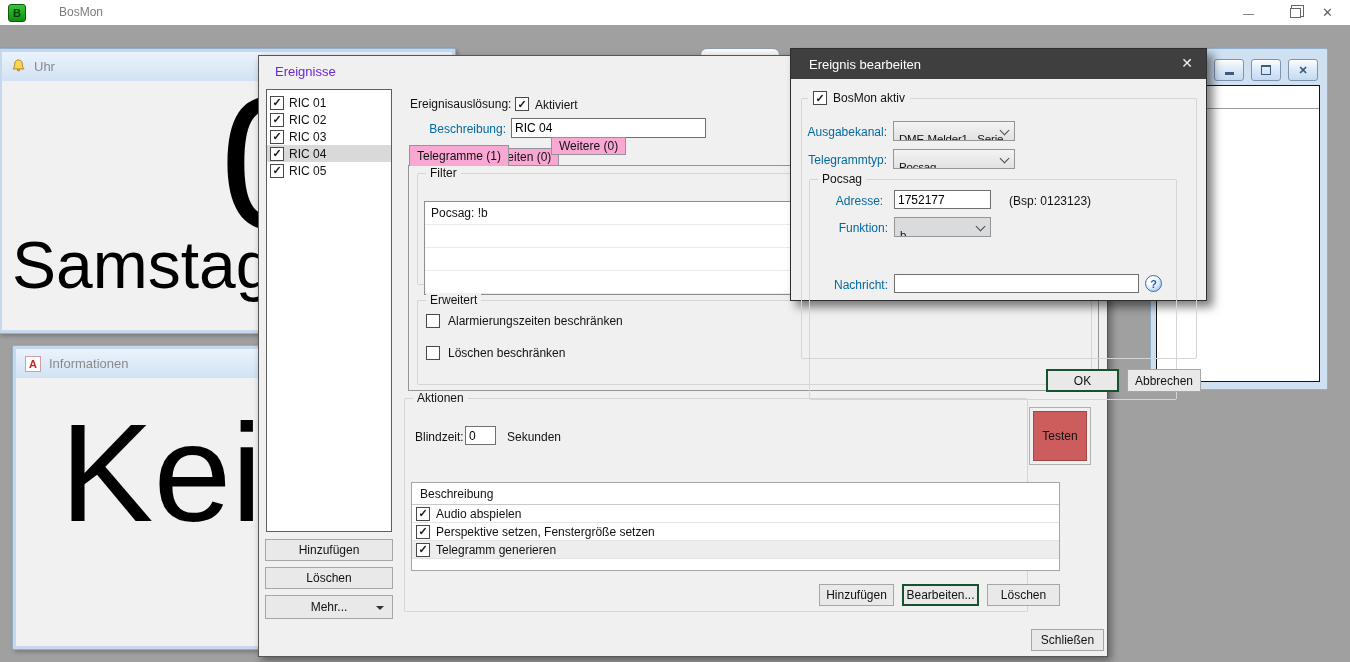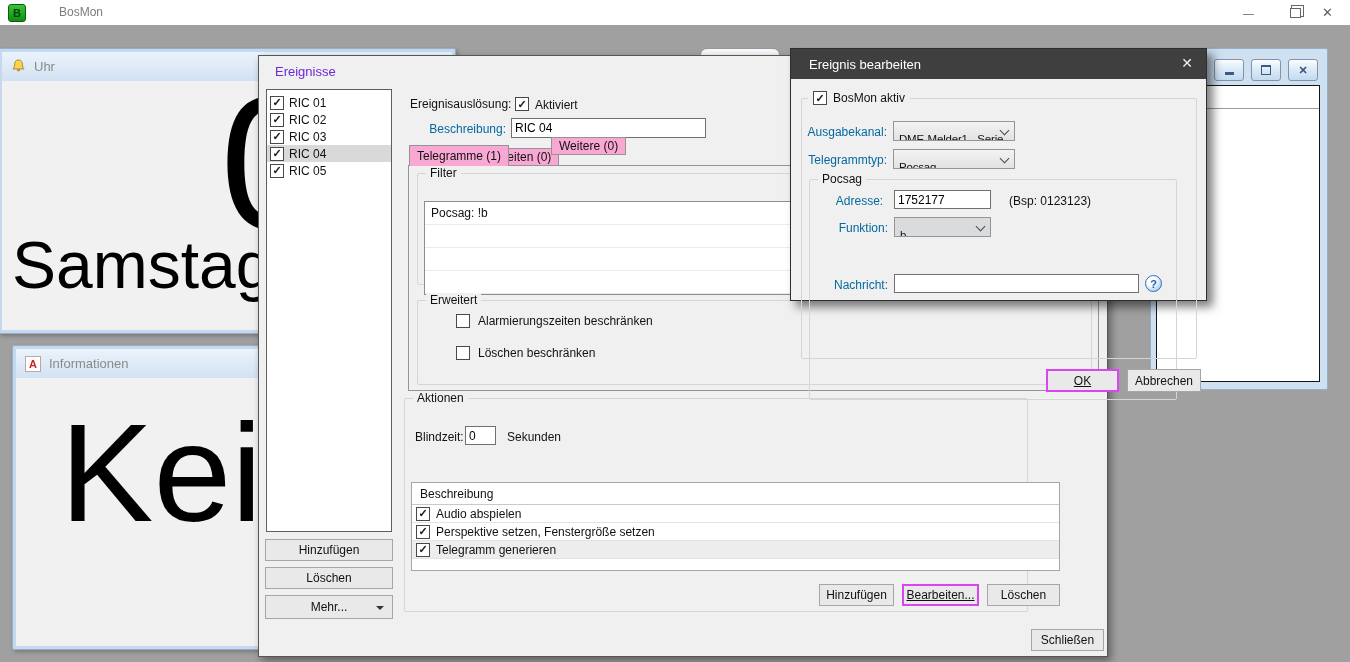--- a/index.html
+++ b/index.html
@@ -48,36 +48,36 @@
   .tin{position:absolute;background:#fff;border:1px solid #707070;font:12px "Liberation Sans",sans-serif;padding:0 3px;box-sizing:border-box;}
   .combo{position:absolute;background:linear-gradient(#f3f3f3,#e2e2e2);border:1px solid #959595;box-sizing:border-box;
     display:flex;align-items:center;padding:16px 16px 0 5px;font-size:11.5px;letter-spacing:-0.2px;white-space:nowrap;overflow:hidden;}
   .combo.gray{background:#d9dbdd;}
   .chev{position:absolute;right:6px;top:5px;width:6px;height:6px;border-right:1.5px solid #4a4a4a;border-bottom:1.5px solid #4a4a4a;
     transform:rotate(45deg);}
   .grp{position:absolute;border:1px solid #d5d5d5;border-radius:2px;box-sizing:border-box;}
   .lgd{position:absolute;top:-8px;left:8px;background:#f0f0f0;padding:0 4px;font-size:12px;color:#111;white-space:nowrap;}
   .btn{position:absolute;background:#e9e9e9;border:1px solid #a6a6a6;box-sizing:border-box;color:#111;
     display:flex;align-items:center;justify-content:center;font:12px "Liberation Sans",sans-serif;white-space:nowrap;}
-  .btn.focusd{border:2px solid #d946ef;text-decoration:underline;}
+  .btn.focusd{border:2px solid #14532d;}
   .lbl{position:absolute;white-space:nowrap;color:#111;}
   .rlbl{position:absolute;text-align:right;white-space:nowrap;color:#0369a1;}
   
   #gdlg{position:absolute;left:258px;top:8px;width:850px;height:602px;background:#f0f0f0;
     border:1px solid #565656;box-shadow:3px 4px 8px rgba(0,0,0,.4);box-sizing:border-box;}
   #gdlg .dtitle{position:absolute;left:16px;top:8px;color:#6d28d9;font-size:13px;}
   #riclist{position:absolute;left:7px;top:33px;width:126px;height:443px;background:#fff;border:1px solid #5f5f5f;box-sizing:border-box;}
   .ricrow{height:17px;display:flex;align-items:center;gap:5px;padding-left:3px;}
   .ricrow.sel{background:#d9d9d9;}
   .tab{position:absolute;background:#f9a8d4;border:1px solid #949494;display:flex;align-items:center;
     padding:0 7px;font-size:12px;box-sizing:border-box;white-space:nowrap;}
   #tabpage{position:absolute;left:149px;top:109px;width:691px;height:226px;border:1px solid #949494;background:#f0f0f0;box-sizing:border-box;}
   #flist{position:absolute;left:6px;top:13px;right:6px;height:92px;background:#fff;border:1px solid #8a8f94;margin-top:14px;}
   .frow{height:22px;border-bottom:1px solid #ebebeb;display:flex;align-items:center;padding-left:6px;}
-  .cbrow{position:absolute;display:flex;align-items:flex-start;gap:8px;margin-left:30px;}
+  .cbrow{position:absolute;display:flex;align-items:flex-start;gap:8px;}
   #testenframe{position:absolute;left:624px;top:8px;width:62px;height:58px;border:1px solid #b0b0b0;background:#f0f0f0;
     display:flex;align-items:center;justify-content:center;box-sizing:border-box;}
   #testen{width:52px;height:48px;background:#cd5d5d;border:1px solid #a04848;color:#111;
     display:flex;align-items:center;justify-content:center;}
   #dlist{position:absolute;left:6px;top:83px;width:649px;height:89px;background:#fff;border:1px solid #a6a6a6;box-sizing:border-box;}
   #dlist .hdr{height:21px;display:flex;align-items:center;padding-left:8px;border-bottom:1px solid #c9c9c9;}
   .drow{height:17px;display:flex;align-items:center;gap:6px;padding-left:4px;border-bottom:1px solid #e3e3e3;}
   .drow.sel{background:#ededed;}
   
   #edlg{position:absolute;left:790px;top:1px;width:417px;height:253px;background:#f0f0f0;
@@ -225,20 +225,23 @@
           </div>
         </div>
       </div>
 
       <div class="grp" style="left:145px;top:342px;width:624px;height:214px;">
         <span class="lgd">Aktionen</span>
         <div class="lbl" style="left:10px;top:31px;">Blindzeit:</div>
         <input class="tin" style="left: 60px; top: 27px; width: 31px; height: 19px;" value="0">
         <div class="lbl" style="left:102px;top:31px;">Sekunden</div>
 
+        <div id="testenframe">
+          <div id="testen">Testen</div>
+        </div>
 
         <div id="dlist">
           <div class="hdr">
             <span>Beschreibung</span>
           </div>
           <div class="drow">
             <span class="cb">✓</span>
             <span>Audio abspielen</span>
           </div>
           <div class="drow">

